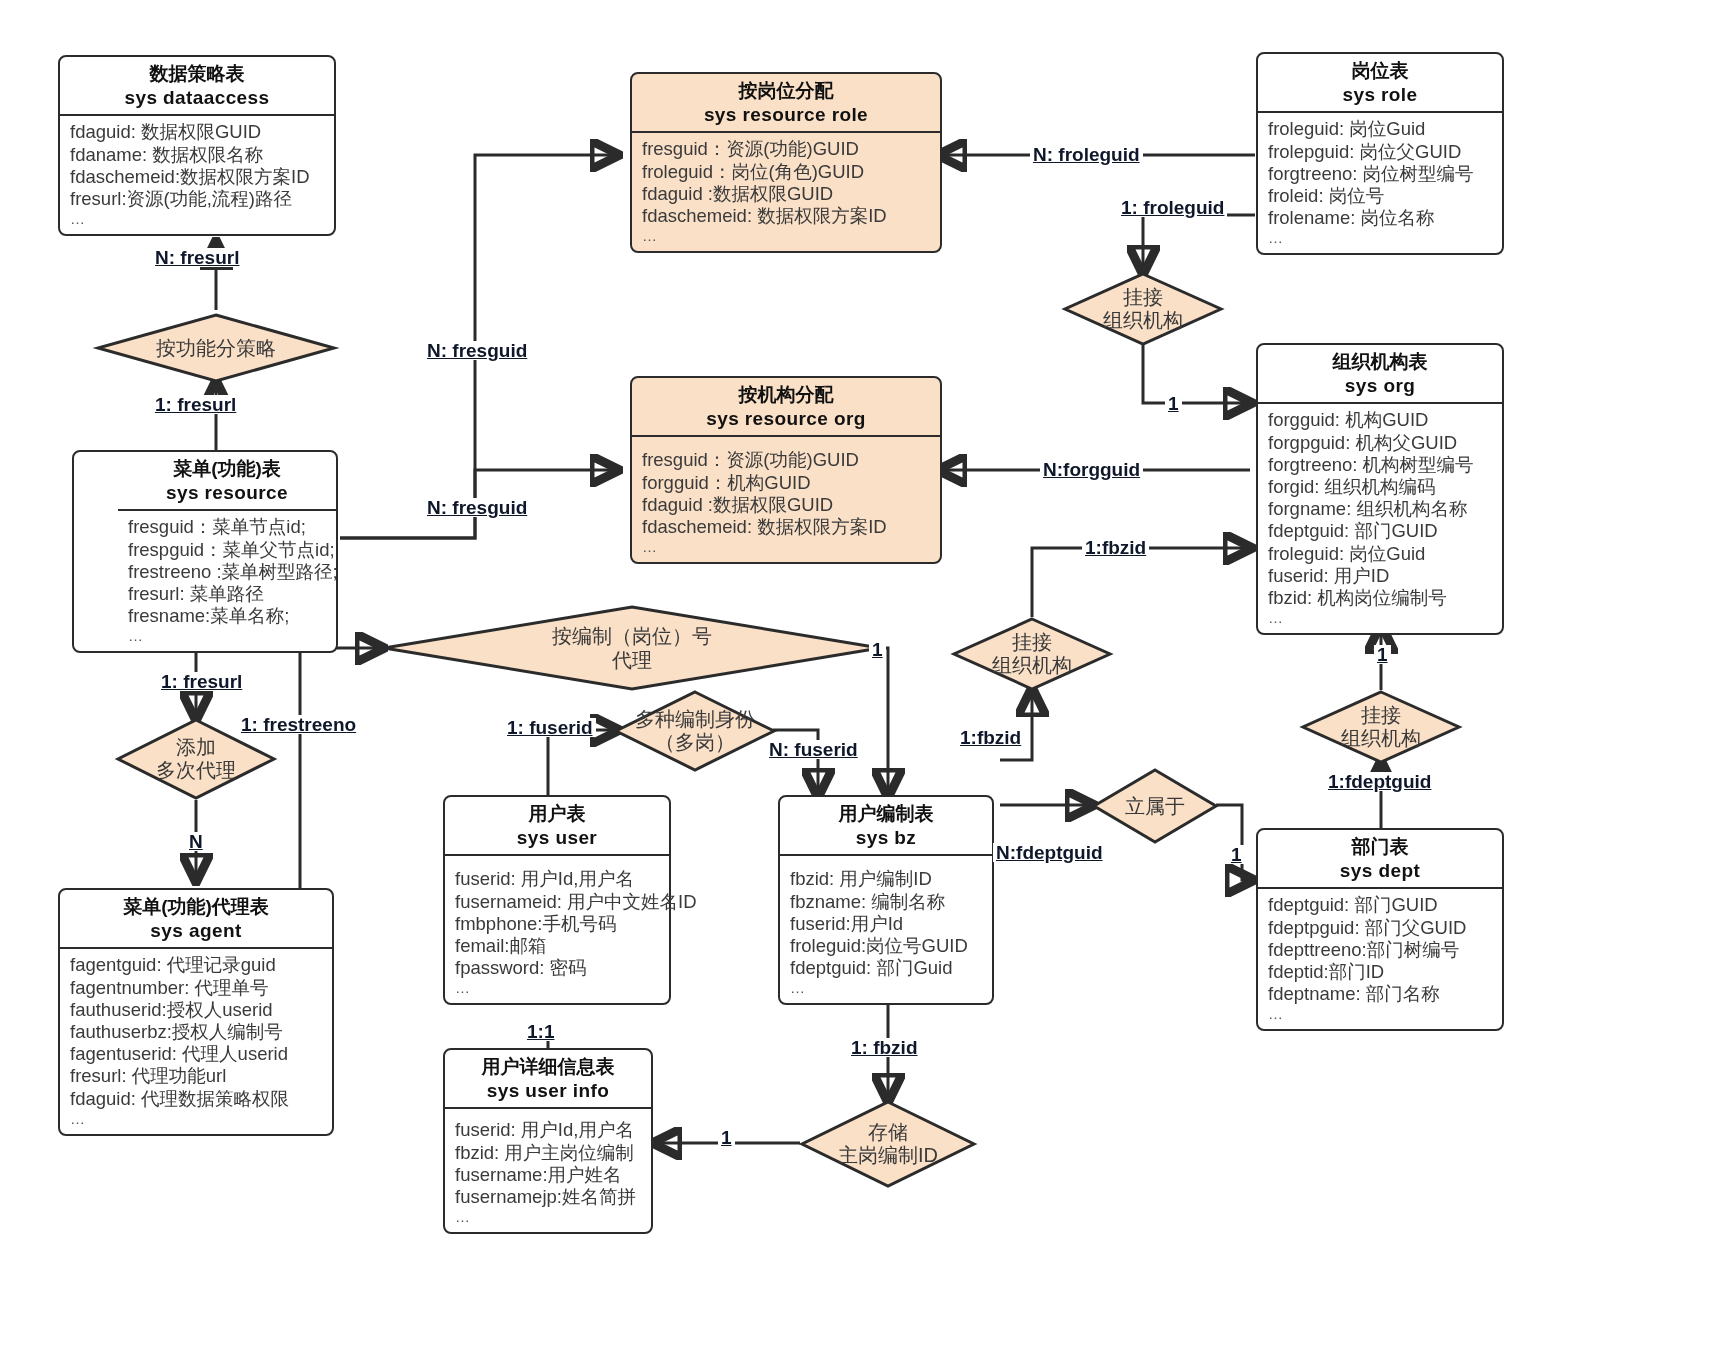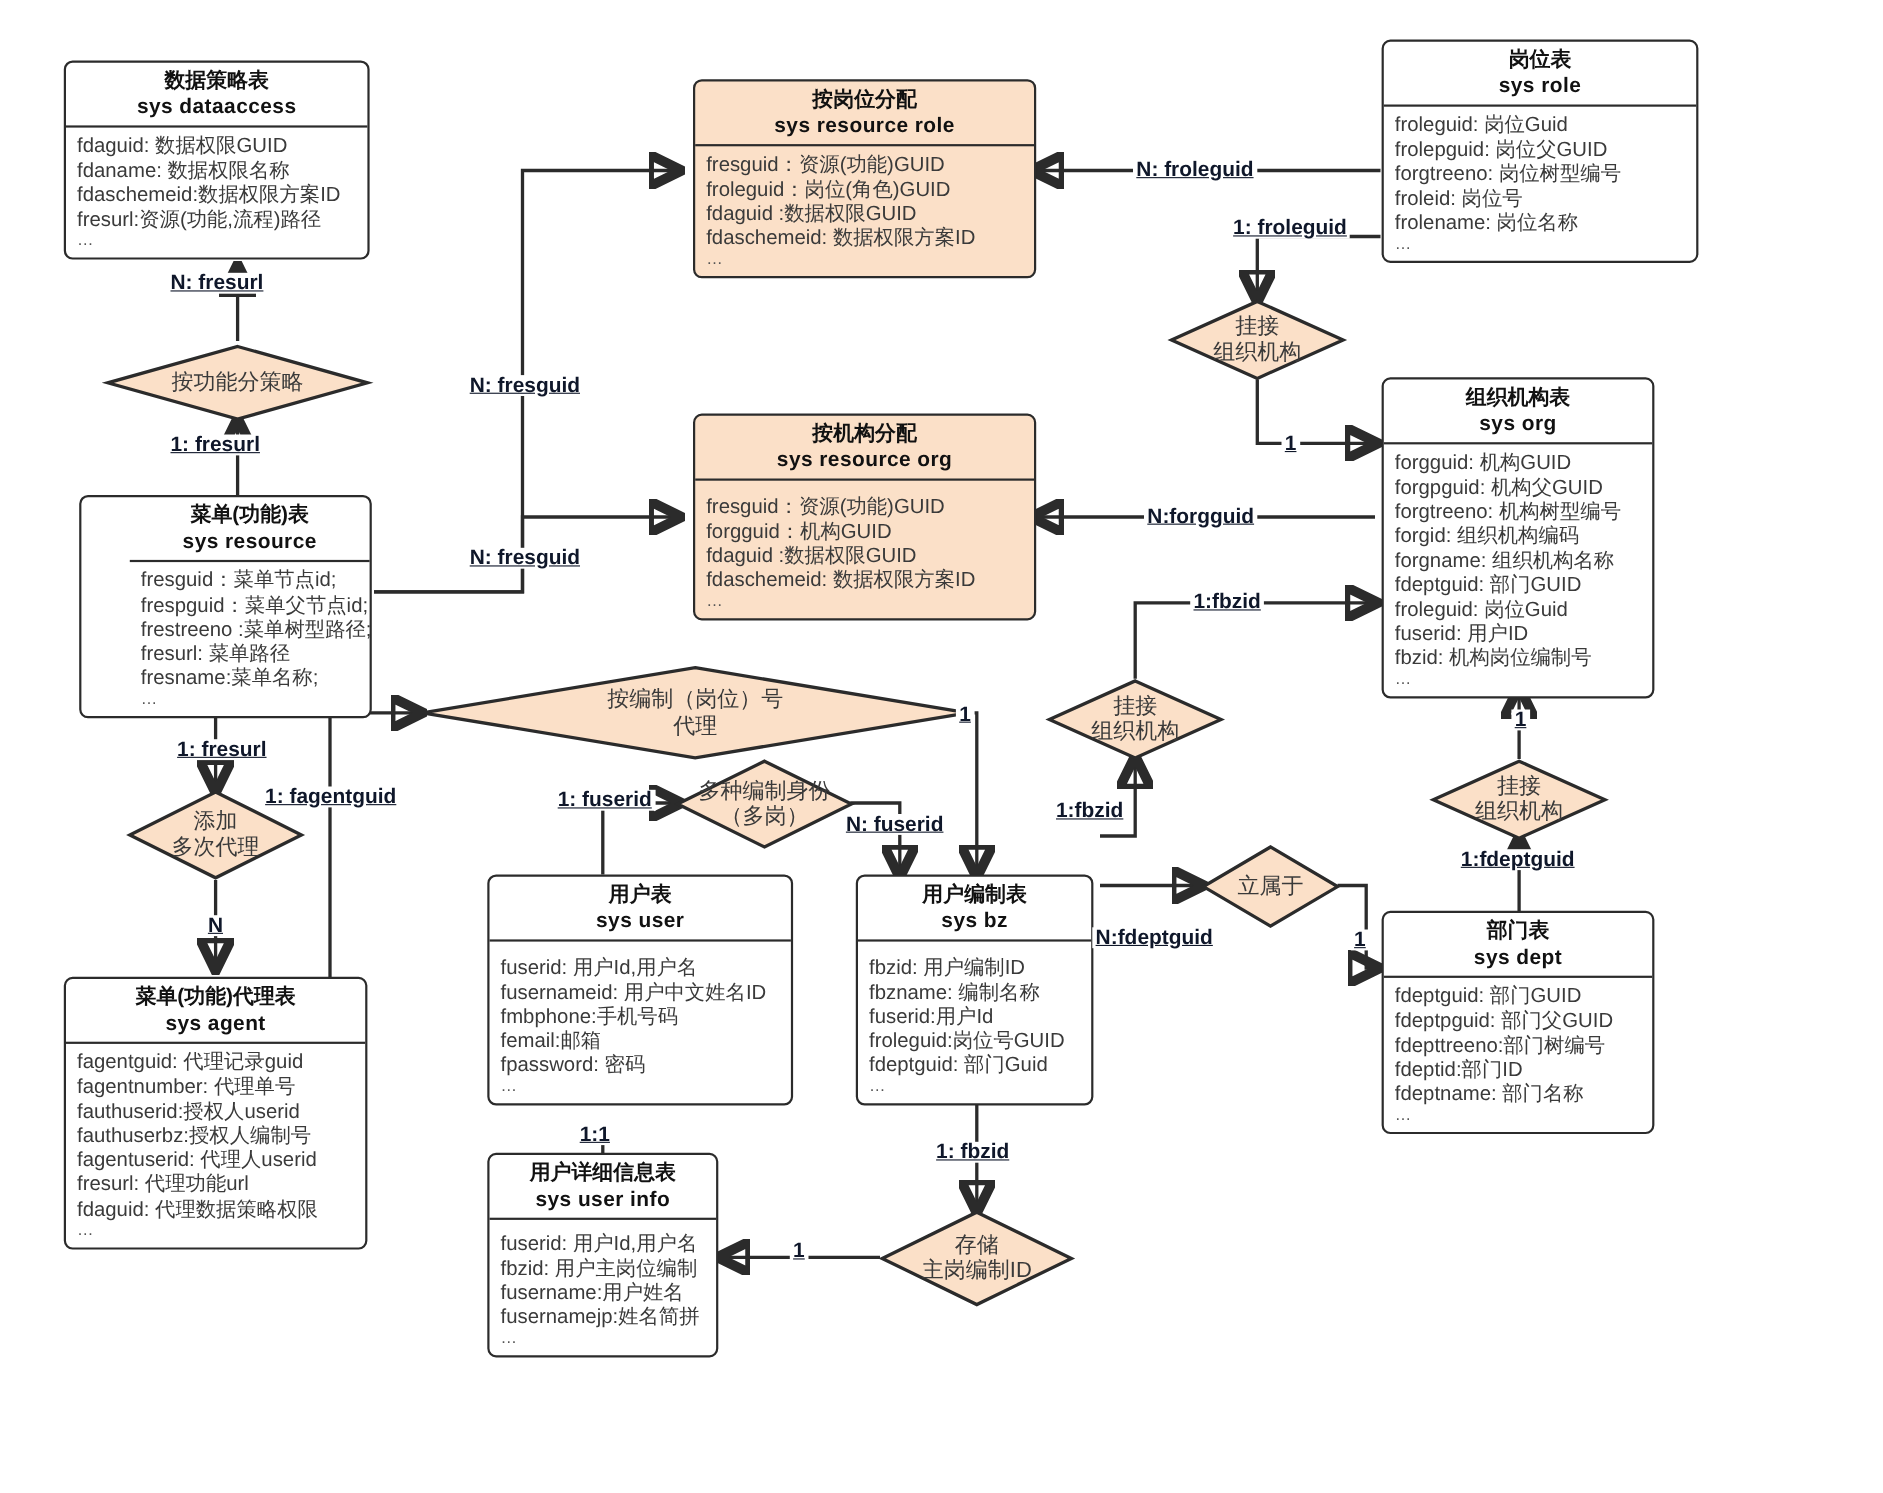--- a/index.html
+++ b/index.html
@@ -108,21 +108,21 @@
     </div>
     <div class="ent-body">
       <div class="ent-field">fresguid：资源(功能)GUID</div>
       <div class="ent-field">froleguid：岗位(角色)GUID</div>
       <div class="ent-field">fdaguid :数据权限GUID</div>
       <div class="ent-field">fdaschemeid: 数据权限方案ID</div>
       <div class="ent-field dots">…</div>
     </div>
   </div>
 
-  <div class="entity" style="left:1256px;top:36px;width:288px;">
+  <div class="entity" style="left:1256px;top:52px;width:248px;">
     <div class="ent-head">
       <div class="ent-title">岗位表</div>
       <div class="ent-sub">sys  role</div>
     </div>
     <div class="ent-body">
       <div class="ent-field">froleguid: 岗位Guid</div>
       <div class="ent-field">frolepguid: 岗位父GUID</div>
       <div class="ent-field">forgtreeno: 岗位树型编号</div>
       <div class="ent-field">froleid: 岗位号</div>
       <div class="ent-field">frolename: 岗位名称</div>
@@ -188,21 +188,21 @@
       <div class="ent-field">fagentnumber: 代理单号</div>
       <div class="ent-field">fauthuserid:授权人userid</div>
       <div class="ent-field">fauthuserbz:授权人编制号</div>
       <div class="ent-field">fagentuserid: 代理人userid</div>
       <div class="ent-field">fresurl: 代理功能url</div>
       <div class="ent-field">fdaguid: 代理数据策略权限</div>
       <div class="ent-field dots">…</div>
     </div>
   </div>
 
-  <div class="entity" style="left:443px;top:795px;width:278px;">
+  <div class="entity" style="left:443px;top:795px;width:228px;">
     <div class="ent-head">
       <div class="ent-title">用户表</div>
       <div class="ent-sub">sys  user</div>
     </div>
     <div class="ent-body" style="padding-top:12px;">
       <div class="ent-field">fuserid: 用户Id,用户名</div>
       <div class="ent-field">fusernameid: 用户中文姓名ID</div>
       <div class="ent-field">fmbphone:手机号码</div>
       <div class="ent-field">femail:邮箱</div>
       <div class="ent-field">fpassword: 密码</div>
@@ -330,21 +330,21 @@
   <div class="card" style="left:424px;top:498px;">N: fresguid</div>
   <div class="card" style="left:1030px;top:145px;">N: froleguid</div>
   <div class="card" style="left:1118px;top:198px;">1: froleguid</div>
   <div class="card" style="left:1165px;top:394px;">1</div>
   <div class="card" style="left:1040px;top:460px;">N:forgguid</div>
   <div class="card" style="left:1082px;top:538px;">1:fbzid</div>
   <div class="card" style="left:957px;top:728px;">1:fbzid</div>
   <div class="card" style="left:869px;top:640px;">1</div>
   <div class="card" style="left:1374px;top:645px;">1</div>
   <div class="card" style="left:158px;top:672px;">1: fresurl</div>
-  <div class="card" style="left:238px;top:715px;">1: fagentguid</div>
+  <div class="card" style="left:238px;top:715px;">1: frestreeno</div>
   <div class="card" style="left:186px;top:832px;">N</div>
   <div class="card" style="left:504px;top:718px;">1: fuserid</div>
   <div class="card" style="left:766px;top:740px;">N: fuserid</div>
   <div class="card" style="left:993px;top:843px;">N:fdeptguid</div>
   <div class="card" style="left:1228px;top:845px;">1</div>
   <div class="card" style="left:1325px;top:772px;">1:fdeptguid</div>
   <div class="card" style="left:524px;top:1022px;">1:1</div>
   <div class="card" style="left:848px;top:1038px;">1: fbzid</div>
   <div class="card" style="left:718px;top:1128px;">1</div>
 

